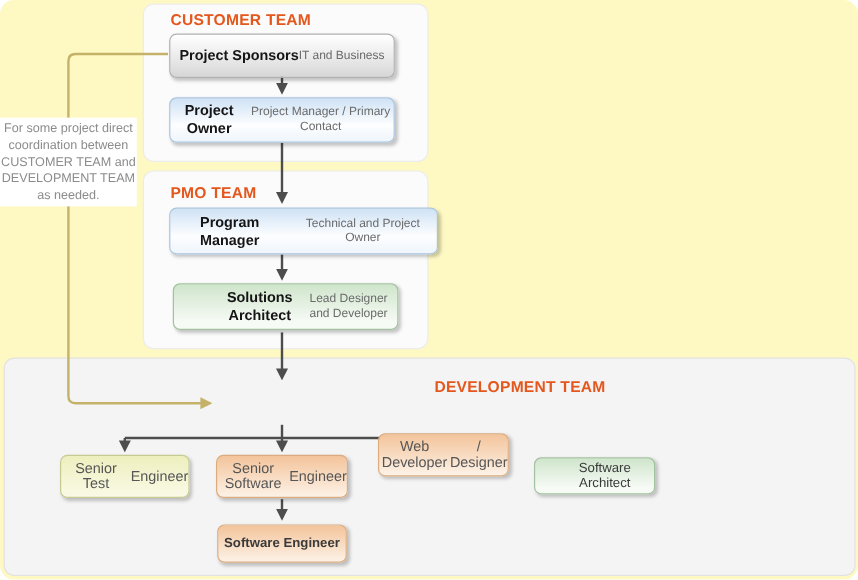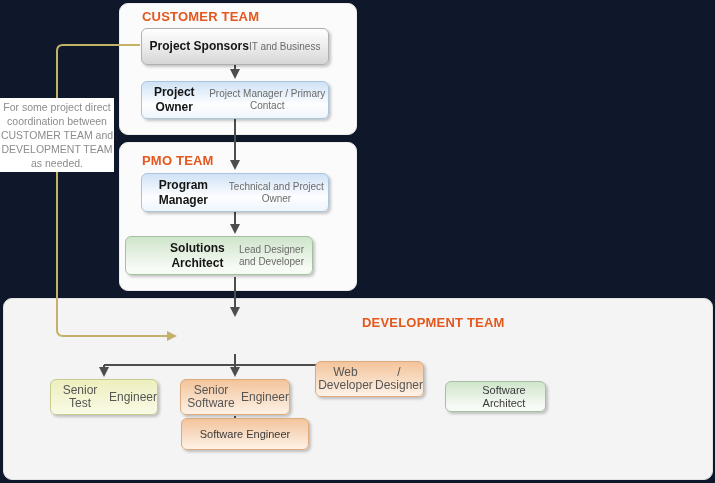--- a/index.html
+++ b/index.html
@@ -1,18 +1,19 @@
 <!DOCTYPE html>
 <html><head>
 <meta charset="utf-8">
 <style>
   html,body{margin:0;padding:0;background:#ffffff;}
   .stage{
-    position:relative;width:715px;height:483px;background:#0f172a;overflow:hidden;
+    position:relative;width:715px;height:483px;background:#fef9c3;overflow:hidden;
     font-family:"Liberation Sans", sans-serif;
+    border-radius:12px;
   }
   
   .team-panel{position:absolute;border-radius:9px;}
   .panel-customer{left:119px;top:3px;width:236px;height:130px;background:#fbfbfb;border:1px solid #ececec;}
   .panel-pmo{left:119px;top:142px;width:236px;height:147px;background:#fbfbfb;border:1px solid #ececec;}
   .panel-dev{left:3px;top:298px;width:708px;height:180px;background:#f4f4f4;border:1px solid #e2e2e2;}
   
   .section-title{position:absolute;font-size:13px;font-weight:bold;color:#e4571d;letter-spacing:.2px;z-index:3;}
   .t-customer{left:142px;top:9px;}
   .t-pmo{left:142px;top:153px;}
@@ -29,29 +30,29 @@
   .node .sub{font-size:10px;color:#6b6b6b;line-height:12px;}
   .node .line{font-size:12px;color:#565656;line-height:13px;}
   .node .single{font-size:11px;color:#3a3a3a;line-height:13px;}
   .gray {background:linear-gradient(180deg,#ffffff 0%,#eaeaea 55%,#d6d6d6 100%);border:1px solid #b0b0b0;}
   .blue {background:linear-gradient(180deg,#cfe2f5 0%,#fdfeff 62%,#eef5fc 100%);border:1px solid #a9c4dd;}
   .green{background:linear-gradient(180deg,#cfe5cb 0%,#f7fbf6 85%);border:1px solid #a3c2a0;}
   .yellow{background:linear-gradient(180deg,#edefbe 0%,#fafae6 100%);border:1px solid #c6cb92;}
   .orange{background:linear-gradient(180deg,#f3c49b 0%,#fdf2e7 100%);border:1px solid #dcab7e;}
   .n-sponsors{left:141px;top:28px;width:188px;height:37px;}
   .n-owner{left:141px;top:81px;width:188px;height:38px;}
-  .n-pgm{left:141px;top:173px;width:188px;height:39px;}
-  .n-sa{left:125px;top:236px;width:188px;height:39px;padding-left:38px;}
+  .n-pgm{left:141px;top:173px;width:224px;height:39px;}
+  .n-sa{left:144px;top:236px;width:188px;height:39px;padding-left:38px;}
   .n-ptl{left:182px;top:319px;width:107px;height:35px;}
   .n-ste{left:50px;top:379px;width:108px;height:36px;}
   .n-sse{left:180px;top:379px;width:110px;height:36px;}
   .n-wdd{left:315px;top:361px;width:109px;height:36px;}
   .n-swa{left:445px;top:381px;width:101px;height:31px;padding-left:17px;}
   .n-dba{left:565px;top:381px;width:101px;height:31px;}
-  .n-se{left:181px;top:418px;width:128px;height:32px;}
+  .n-se{left:181px;top:437px;width:108px;height:32px;font-weight:bold;}
   
   .side-note{
     position:absolute;left:0;top:98px;width:114px;z-index:2;background:#ffffff;
     text-align:center;font-size:10.5px;color:#8c8c8c;line-height:14px;padding:2px 0;
   }
 </style>
 </head>
 <body>
 
 <div class="stage">

